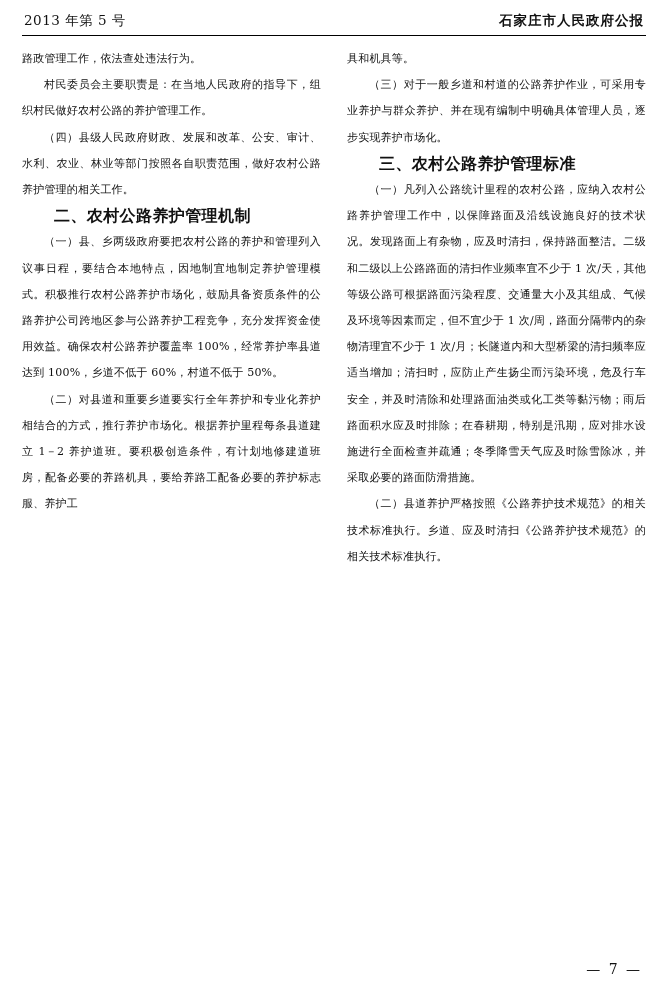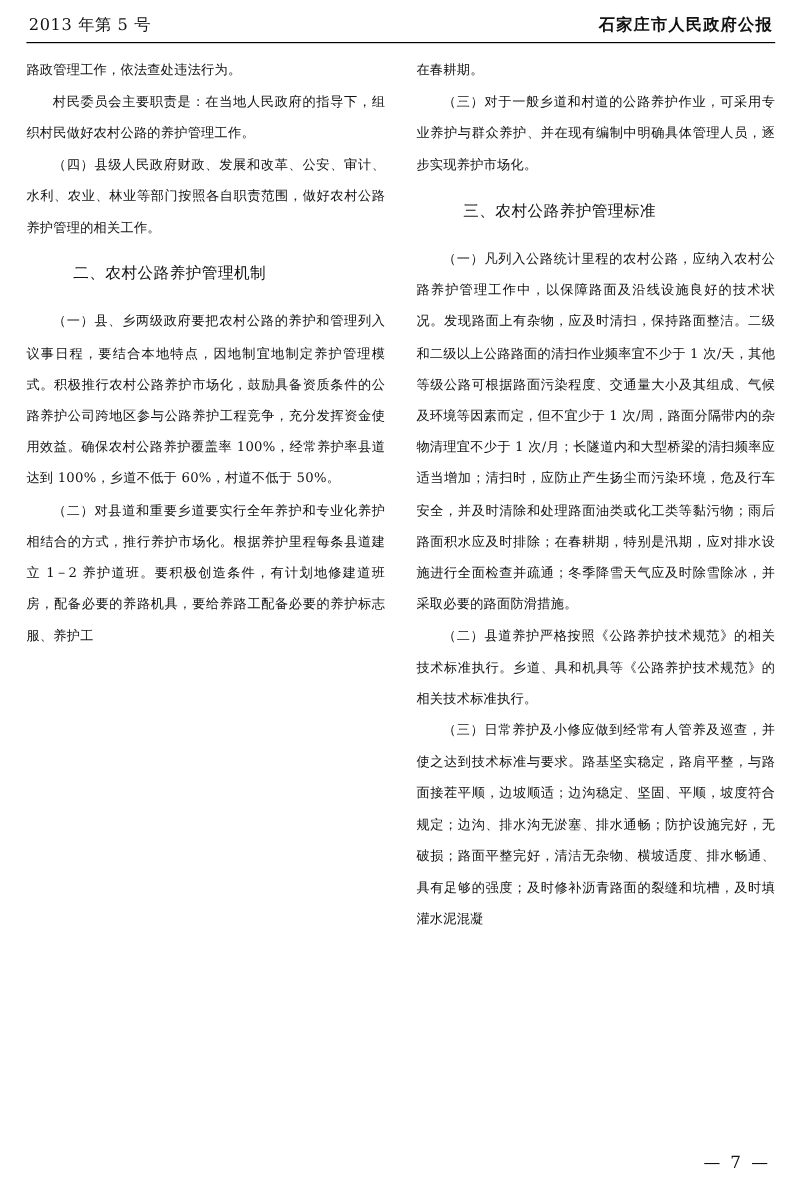--- a/index.html
+++ b/index.html
@@ -63,24 +63,24 @@
     text-justify: inter-ideograph;
     letter-spacing: 0.2px;
   }
   p.ind {
     text-indent: 2em;
   }
   p.noind {
     text-indent: 0;
   }
   h2.section {
-    margin: 13px;
-    font-size: 13px;
+    margin: 0;
+    font-size: 16px;
     line-height: 26.2px;
-    font-weight: normal;
+    font-weight: bold;
     text-indent: 2em;
     letter-spacing: 0.4px;
   }
   
   .footer {
     position: absolute;
     right: 26px;
     bottom: 14px;
     font-size: 14px;
     letter-spacing: 2px;
@@ -104,26 +104,25 @@
     <div class="col">
       <p class="noind">路政管理工作，依法查处违法行为。</p>
       <p class="ind">村民委员会主要职责是：在当地人民政府的指导下，组织村民做好农村公路的养护管理工作。</p>
       <p class="ind">（四）县级人民政府财政、发展和改革、公安、审计、水利、农业、林业等部门按照各自职责范围，做好农村公路养护管理的相关工作。</p>
       <h2 class="section">二、农村公路养护管理机制</h2>
       <p class="ind">（一）县、乡两级政府要把农村公路的养护和管理列入议事日程，要结合本地特点，因地制宜地制定养护管理模式。积极推行农村公路养护市场化，鼓励具备资质条件的公路养护公司跨地区参与公路养护工程竞争，充分发挥资金使用效益。确保农村公路养护覆盖率 100%，经常养护率县道达到 100%，乡道不低于 60%，村道不低于 50%。</p>
       <p class="ind">（二）对县道和重要乡道要实行全年养护和专业化养护相结合的方式，推行养护市场化。根据养护里程每条县道建立 1－2 养护道班。要积极创造条件，有计划地修建道班房，配备必要的养路机具，要给养路工配备必要的养护标志服、养护工</p>
     </div>
 
     <div class="col">
-      <p class="noind">在春耕期。</p>
+      <p class="noind">具和机具等。</p>
       <p class="ind">（三）对于一般乡道和村道的公路养护作业，可采用专业养护与群众养护、并在现有编制中明确具体管理人员，逐步实现养护市场化。</p>
       <h2 class="section">三、农村公路养护管理标准</h2>
       <p class="ind">（一）凡列入公路统计里程的农村公路，应纳入农村公路养护管理工作中，以保障路面及沿线设施良好的技术状况。发现路面上有杂物，应及时清扫，保持路面整洁。二级和二级以上公路路面的清扫作业频率宜不少于 1 次/天，其他等级公路可根据路面污染程度、交通量大小及其组成、气候及环境等因素而定，但不宜少于 1 次/周，路面分隔带内的杂物清理宜不少于 1 次/月；长隧道内和大型桥梁的清扫频率应适当增加；清扫时，应防止产生扬尘而污染环境，危及行车安全，并及时清除和处理路面油类或化工类等黏污物；雨后路面积水应及时排除；在春耕期，特别是汛期，应对排水设施进行全面检查并疏通；冬季降雪天气应及时除雪除冰，并采取必要的路面防滑措施。</p>
-      <p class="ind">（二）县道养护严格按照《公路养护技术规范》的相关技术标准执行。乡道、具和机具等《公路养护技术规范》的相关技术标准执行。</p>
-      <p class="ind">（三）日常养护及小修应做到经常有人管养及巡查，并使之达到技术标准与要求。路基坚实稳定，路肩平整，与路面接茬平顺，边坡顺适；边沟稳定、坚固、平顺，坡度符合规定；边沟、排水沟无淤塞、排水通畅；防护设施完好，无破损；路面平整完好，清洁无杂物、横坡适度、排水畅通、具有足够的强度；及时修补沥青路面的裂缝和坑槽，及时填灌水泥混凝</p>
+      <p class="ind">（二）县道养护严格按照《公路养护技术规范》的相关技术标准执行。乡道、应及时清扫《公路养护技术规范》的相关技术标准执行。</p>
     </div>
 
   </div>
 
   <div class="footer">
     <span>—</span>
     <span class="num">7</span>
     <span>—</span>
   </div>
 

